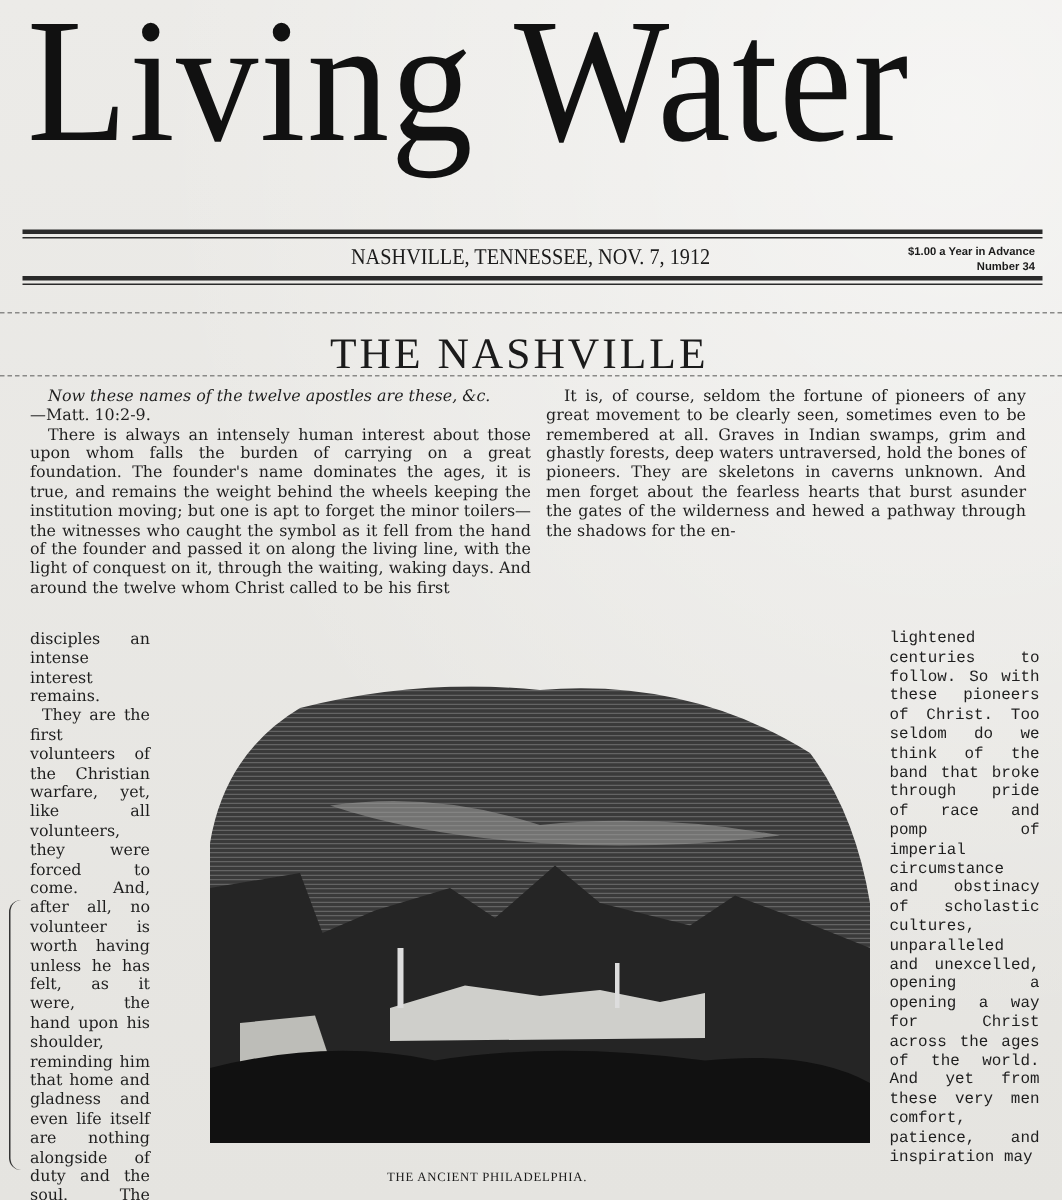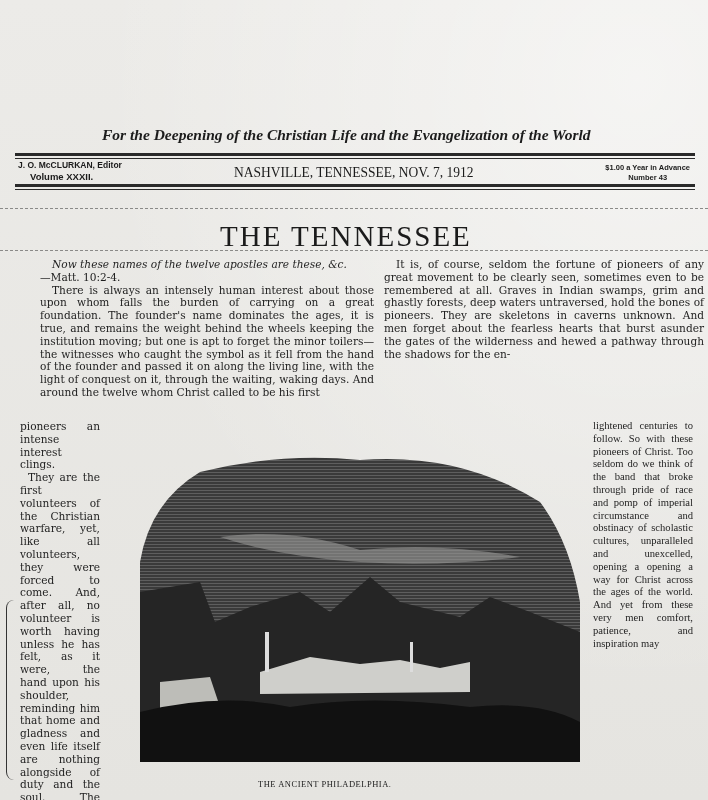--- a/index.html
+++ b/index.html
@@ -41,51 +41,51 @@
     position:absolute; left:18px; top:160px;
     font-family:"Liberation Sans", sans-serif; font-size:8.5px; font-weight:bold; line-height:11px;
   }
   .editor .vol { padding-left:12px; font-size:9.5px; }
   .dateline {
     position:absolute; left:234px; top:164px;
     font-family:"Liberation Serif", serif; font-size:15px; white-space:nowrap;
     transform:scaleX(0.9); transform-origin:left top;
   }
   .price {
-    position:absolute; right:18px; top:163px; text-align:center;
+    position:absolute; right:18px; top:163px; text-align:right;
     font-family:"Liberation Sans", sans-serif; font-size:7.5px; font-weight:bold; line-height:10px;
   }
   .headline {
     position:absolute; left:220px; top:220px;
     font-family:"Liberation Serif", serif; font-size:29px; letter-spacing:2px;
     white-space:nowrap;
   }
   .torn {
     position:absolute; left:0; width:708px; height:2px;
     border-top:1px dashed #8a8a88;
   }
   .col {
     position:absolute;
     font-family:"DejaVu Serif", serif; font-size:10.6px; line-height:12.8px;
-    text-align:justify; color:#1e1e1e;margin-left:20px;
+    text-align:justify; color:#1e1e1e;
   }
   .col p { margin:0; text-indent:12px; }
   .col p.noind { text-indent:0; }
   .epigraph { font-style:italic; }
   .col-left { left:20px; top:258px; width:334px; }
   .col-right { left:364px; top:258px; width:320px; }
   .narrow-left {
     position:absolute; left:20px; top:420px; width:80px;
     font-family:"DejaVu Serif", serif; font-size:10.6px; line-height:12.8px;
     text-align:justify; color:#1e1e1e;
   }
   .narrow-left p { margin:0; text-indent:8px; }
   .narrow-right {
     position:absolute; left:593px; top:420px; width:100px;
-    font-family:Liberation Serif, serif; font-size:10.6px; line-height:12.8px;
+    font-family:Liberation Mono, monospace; font-size:10.6px; line-height:12.8px;
     text-align:justify; color:#1e1e1e;
   }
   .narrow-right p { margin:0; }
   .illustration {
     position:absolute; left:140px; top:432px; width:440px; height:330px;
   }
   .caption {
     position:absolute; left:258px; top:779px;
     font-family:"Liberation Serif", serif; font-size:8.5px; font-weight:normal; letter-spacing:0.5px;
     white-space:nowrap;
@@ -93,51 +93,49 @@
   .brace {
     position:absolute; left:6px; top:600px; width:10px; height:180px;
     border-left:1.5px solid #333; border-radius:8px 0 0 8px;
   }
 </style>
 </head>
 <body>
 
 <div class="page">
 
-  <div class="tagline">For the Deepening of the Christian Life and the Evangelization of the World</div>
+  <div class="masthead">
+    <div class="title">Living Water</div>
+  </div>
 
   <div class="rule r1"></div>
   <div class="rule r1b"></div>
 
-  <div class="editor">
-    <div>J. O. McCLURKAN, Editor</div>
-    <div class="vol">Volume XXXII.</div>
-  </div>
   <div class="dateline">NASHVILLE, TENNESSEE, NOV. 7, 1912</div>
   <div class="price">
     <div>$1.00 a Year in Advance</div>
-    <div>Number 43</div>
+    <div>Number 34</div>
   </div>
 
   <div class="rule r2"></div>
   <div class="rule r2b"></div>
 
   <div class="torn" style="top:208px"></div>
 
-  <div class="headline">THE TENNESSEE</div>
+  <div class="headline">THE NASHVILLE</div>
   <div class="torn" style="top:250px"></div>
 
   <div class="col col-left">
     <p class="epigraph">Now these names of the twelve apostles are these, &amp;c.</p>
-    <p class="noind">—Matt. 10:2-4.</p>
+    <p class="noind">—Matt. 10:2-9.</p>
     <p>There is always an intensely human interest about those upon whom falls the burden of carrying on a great foundation. The founder's name dominates the ages, it is true, and remains the weight behind the wheels keeping the institution moving; but one is apt to forget the minor toilers—the witnesses who caught the symbol as it fell from the hand of the founder and passed it on along the living line, with the light of conquest on it, through the waiting, waking days. And around the twelve whom Christ called to be his first</p>
   </div>
 
   <div class="narrow-left">
-    <p style="text-indent:0">pioneers an intense interest clings.</p>
+    <p style="text-indent:0">disciples an intense interest remains.</p>
     <p>They are the first volunteers of the Christian warfare, yet, like all volunteers, they were forced to come. And, after all, no volunteer is worth having unless he has felt, as it were, the hand upon his shoulder, reminding him that home and gladness and even life itself are nothing alongside of duty and the soul. The bravest and the best</p>
   </div>
   <div class="brace"></div>
 
   <div class="col col-right">
     <p>It is, of course, seldom the fortune of pioneers of any great movement to be clearly seen, sometimes even to be remembered at all. Graves in Indian swamps, grim and ghastly forests, deep waters untraversed, hold the bones of pioneers. They are skeletons in caverns unknown. And men forget about the fearless hearts that burst asunder the gates of the wilderness and hewed a pathway through the shadows for the en-</p>
   </div>
 
   <div class="narrow-right">
     <p>lightened centuries to follow. So with these pioneers of Christ. Too seldom do we think of the band that broke through pride of race and pomp of imperial circumstance and obstinacy of scholastic cultures, unparalleled and unexcelled, opening a opening a way for Christ across the ages of the world. And yet from these very men comfort, patience, and inspiration may</p>

